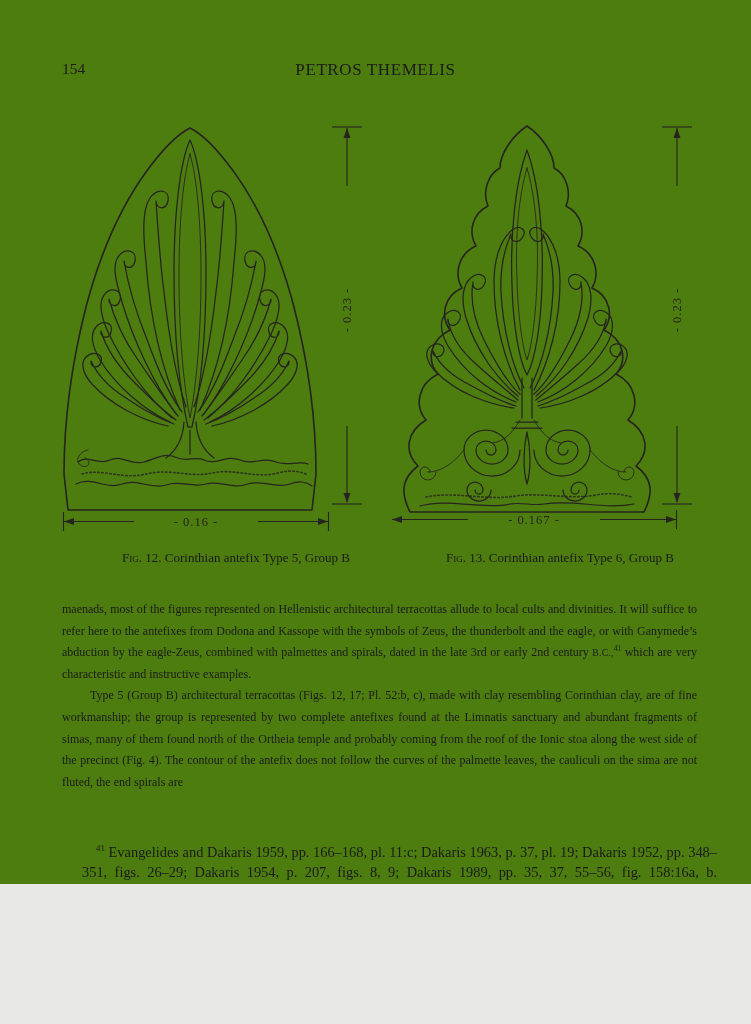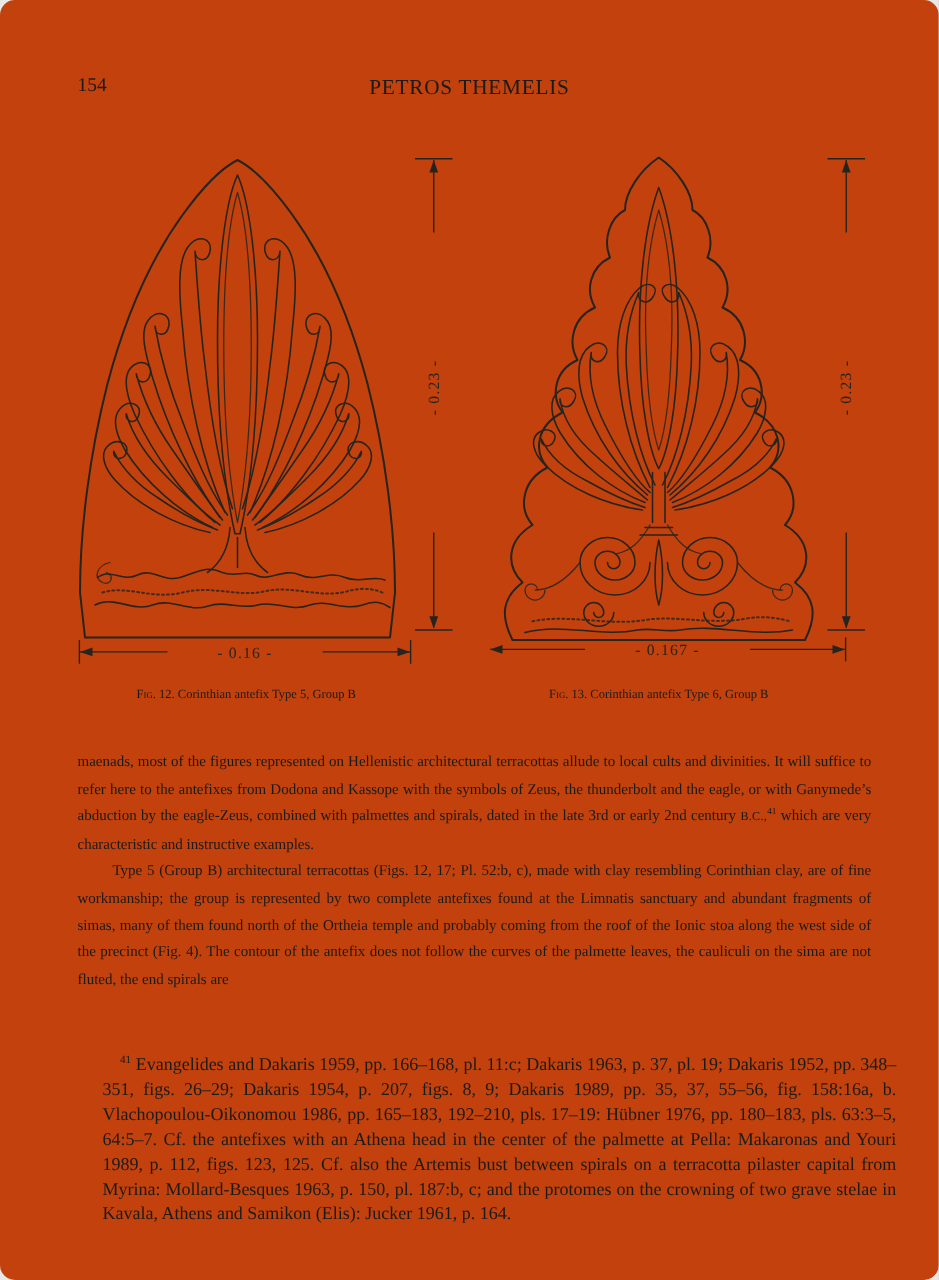--- a/index.html
+++ b/index.html
@@ -1,41 +1,40 @@
 <!DOCTYPE html>
 <html><head>
 <meta charset="utf-8">
 <style>
   html,body { margin:0; padding:0; background:#e8e8e6; }
   .page {
-    position:relative; width:751px; height:1024px; margin:0 auto;
-    background:#c2410c; color:#1b1b1b;
+    position:relative; width:751px; height:884px; margin:0 auto;
+    background:#4d7c0f; color:#1b1b1b;
     font-family:"Liberation Serif", serif;
     overflow:hidden;
-    border-radius:12px;
   }
   
   .page-num { position:absolute; left:62px; top:60px; font-size:15.5px; }
   .head-title { position:absolute; left:0; right:0; top:60px; text-align:center; font-size:17px; letter-spacing:.6px; }
 
   
   .fig-art { position:absolute; }
   .fig-art svg path, .fig-art svg line { fill:none; stroke:#26241f; stroke-width:1.25; stroke-linecap:round; stroke-linejoin:round; }
   .fig-art svg path.heavy { stroke-width:1.6; }
   .fig-art svg path.soft { stroke-width:1; opacity:.85; }
   .fig-art svg path.stipple { stroke-width:1.6; stroke-dasharray:1.5 2.5; opacity:.8; }
 
   
   .meas { position:absolute; }
   .meas line { stroke:#26241f; stroke-width:1.1; }
   .meas polygon { fill:#26241f; }
   .meas text { font-family:"Liberation Serif", serif; font-size:12.5px; letter-spacing:1px; fill:#26241f; }
 
   
-  .figcaption { position:absolute; top:550px; font-size:10px; text-align:center; }
+  .figcaption { position:absolute; top:550px; font-size:13px; text-align:right; }
   .figcaption .figlabel { font-variant:small-caps; }
   .cap1 { left:44px;  width:306px; }
   .cap2 { left:380px; width:294px; }
 
   
   .bodytext { position:absolute; left:62px; top:599px; width:635px; font-size:12px; line-height:21.6px; text-align:justify; }
   .bodytext p { margin:0; }
   .bodytext p.indent { text-indent:28px; }
   .era { font-size:.8em; letter-spacing:.03em; }
   .sup { vertical-align:super; font-size:.62em; line-height:0; }

